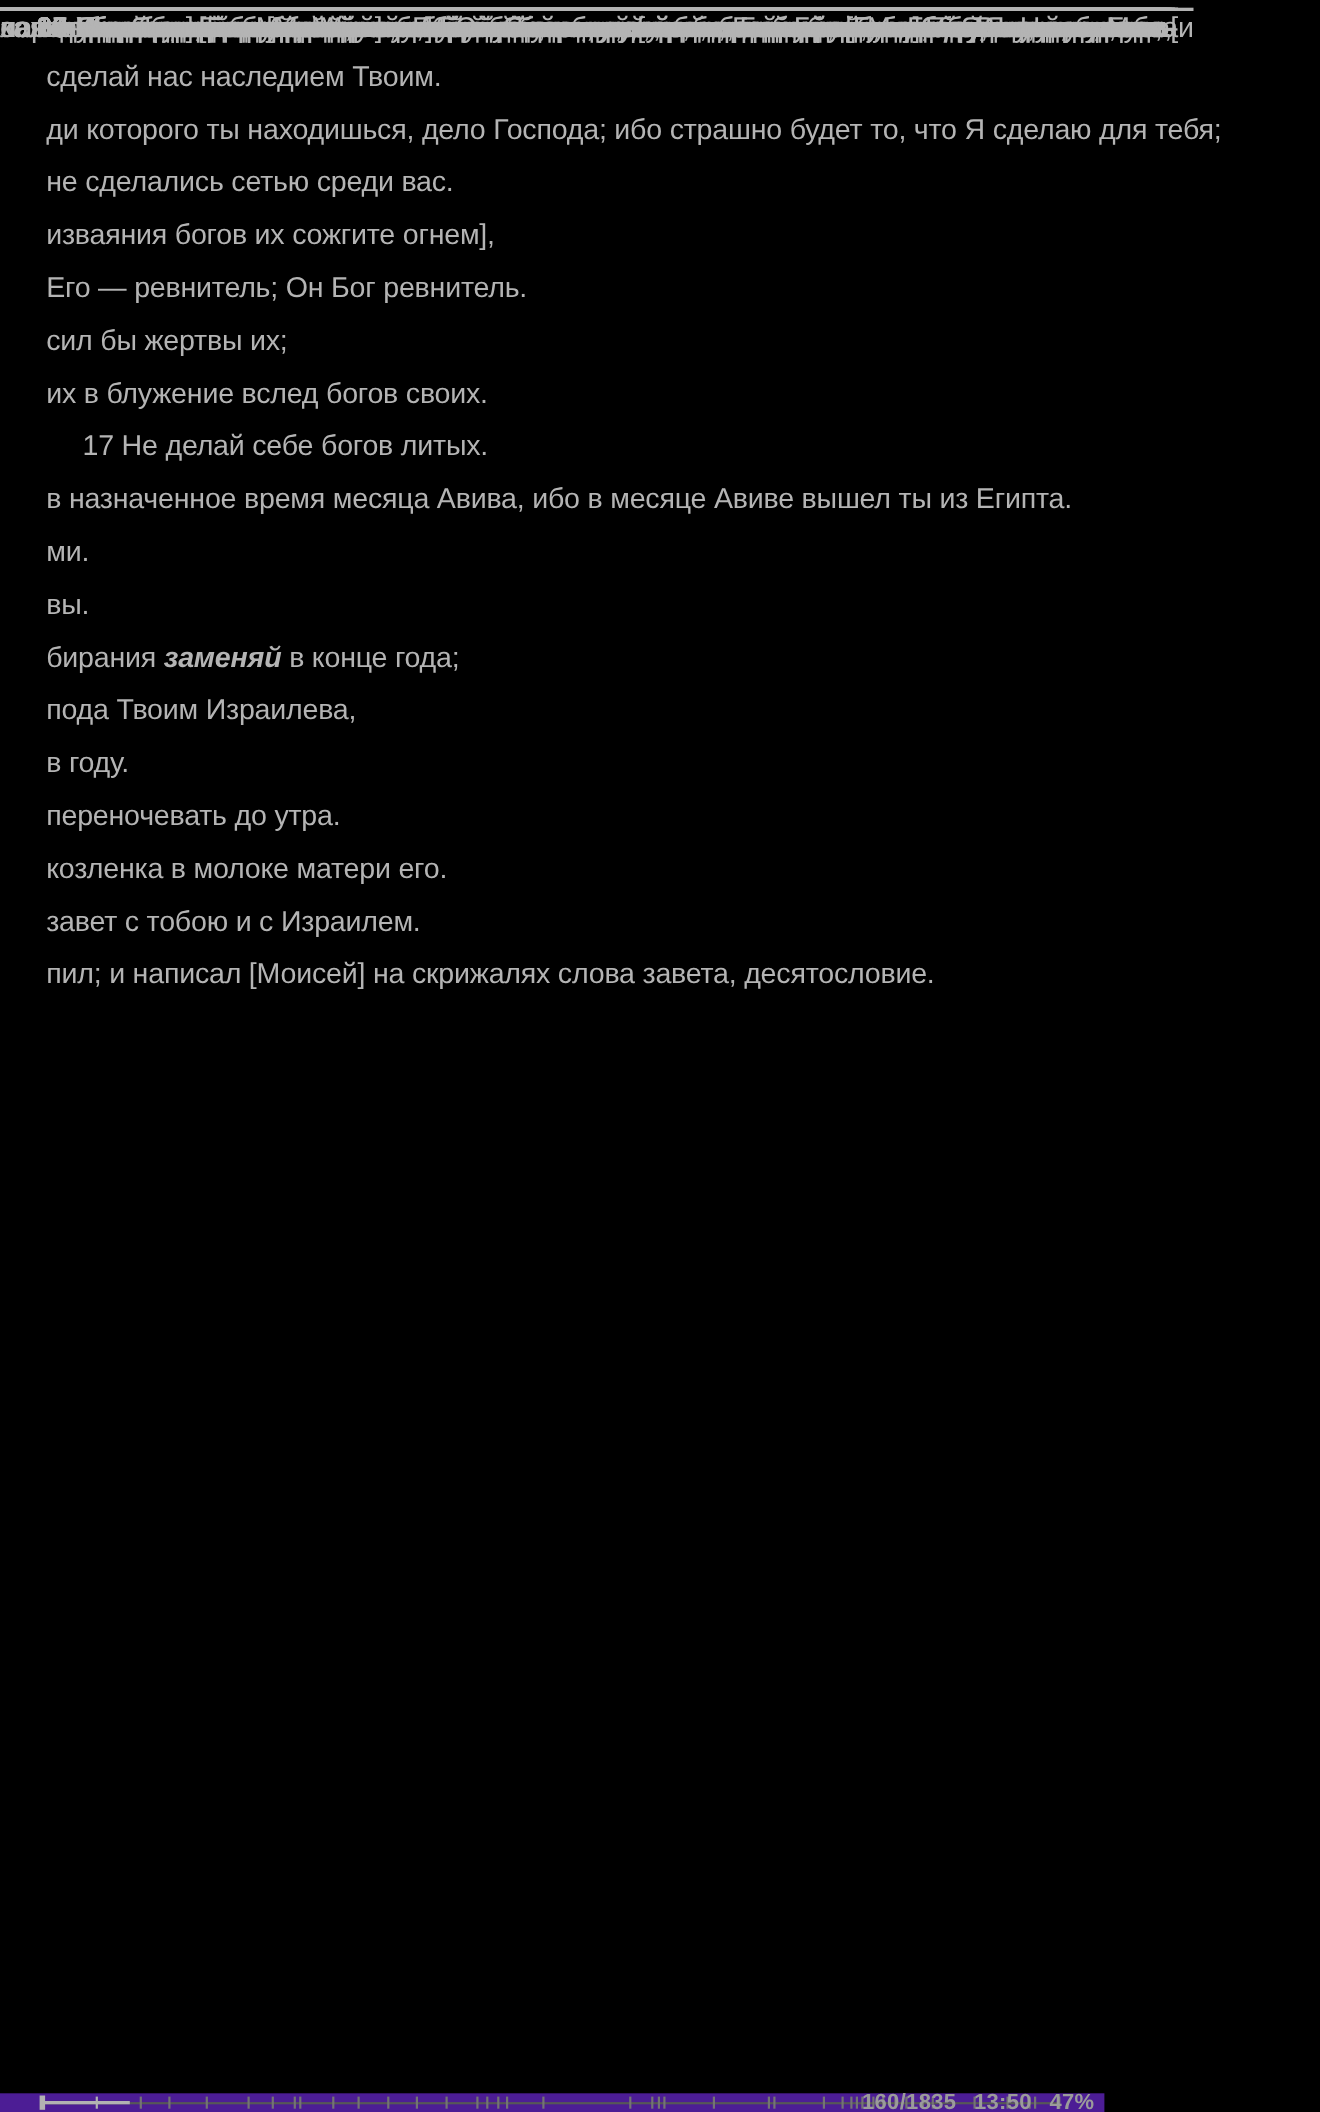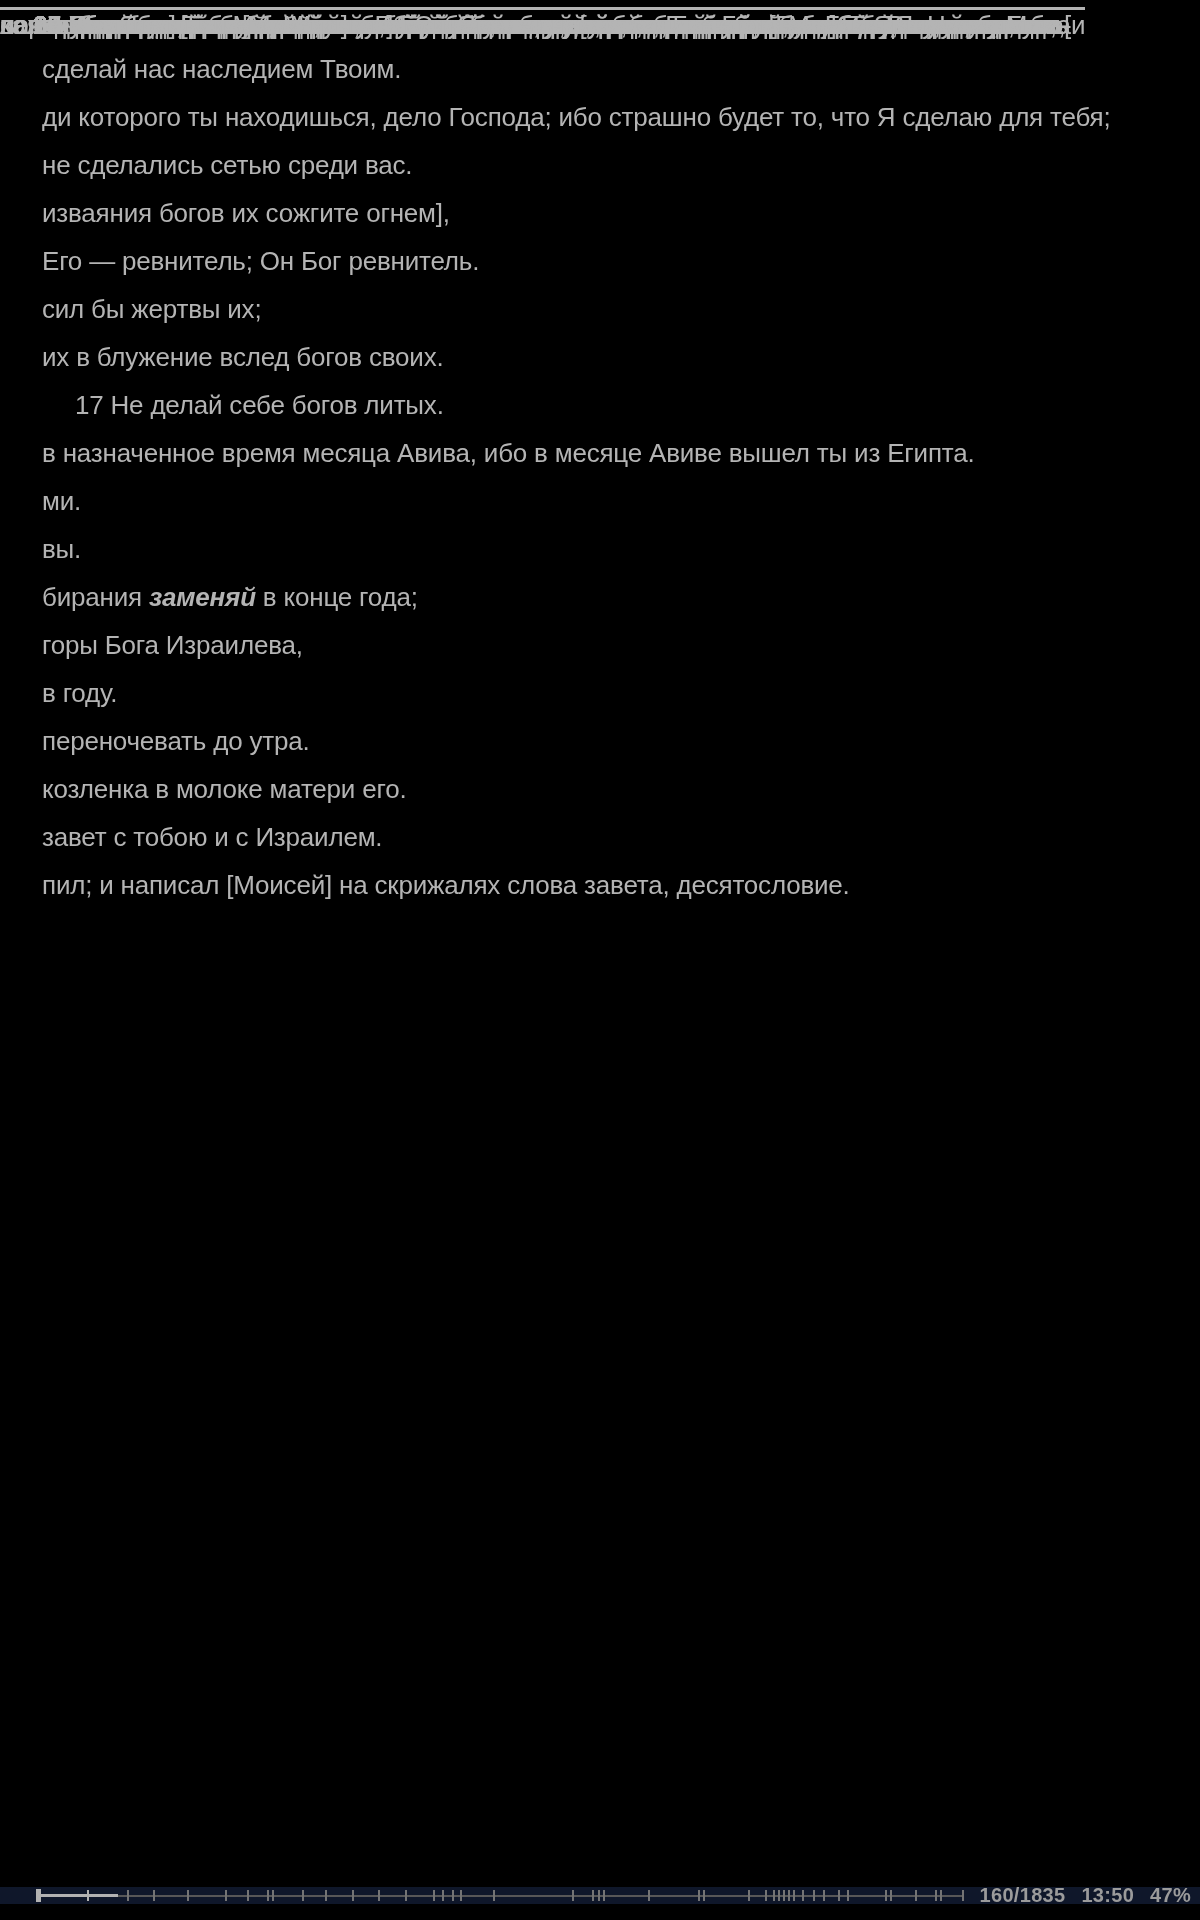--- a/index.html
+++ b/index.html
@@ -6,21 +6,21 @@
   body{width:1200px;height:1920px;overflow:hidden;position:relative;
        font-family:"Liberation Sans","DejaVu Sans",sans-serif;}
   .page{position:absolute;top:0;left:0;right:0;bottom:17px;
         padding:10px 40px 0 42px;box-sizing:border-box;overflow:hidden;}
   #text{color:#b4b4b4;font-size:26px;line-height:36px;letter-spacing:-0.2px;margin-top:41px;}
   .paragraph{margin:0 0 12px 0;}
   .paragraph.indent .line:first-child{text-indent:33px;}
   .line{text-align:justify;}
   .line.fill{text-align-last:justify;}
   .em{font-style:italic;font-weight:bold;}
-  .status-bar{position:absolute;left:0;bottom:16px;width:1200px;height:17px;background:#0f172a;}
+  .status-bar{position:absolute;left:0;bottom:0;width:1004px;height:17px;background:#4c1d95;}
   .bar{position:absolute;left:38px;top:0;height:17px;}
   .track{position:absolute;left:0;right:0;top:8px;height:2px;background:#575757;}
   .fill{position:absolute;left:0;top:7px;height:3px;background:#b2b2b2;}
   .cap{position:absolute;left:-2px;top:2px;width:5px;height:13px;background:#b2b2b2;}
   .tick{position:absolute;top:3px;width:2px;height:11px;background:#747474;}
   .tick.read{background:#b2b2b2;}
   .meta{position:absolute;right:9px;top:0;height:17px;display:flex;align-items:center;
         font-size:20px;font-weight:bold;color:#9b9b9b;letter-spacing:0.3px;}
   .meta span + span{margin-left:16px;}
 </style>
@@ -75,21 +75,21 @@
       <div class="paragraph indent">
         <div class="line fill"><span>21 Шесть дней работай, а в седьмой день покойся; покойся и во время посева и жат-</span></div>
         <div class="line"><span>вы.</span></div>
       </div>
       <div class="paragraph indent">
         <div class="line fill"><span>22 И праздник седмиц совершай, праздник начатков жатвы пшеницы и праздник со-</span></div>
         <div class="line"><span>бирания </span><span class="em">заменяй</span><span> в конце года;</span></div>
       </div>
       <div class="paragraph indent">
         <div class="line fill"><span>23 три раза в году должен являться весь мужеский пол твой пред лице Владыки, Гос-</span></div>
-        <div class="line"><span>горы Бога Израилева,</span></div>
+        <div class="line"><span>пода Твоим Израилева,</span></div>
       </div>
       <div class="paragraph indent">
         <div class="line fill"><span>24 ибо Я прогоню народы от лица твоего и распространю пределы твои, и никто не</span></div>
         <div class="line fill"><span>пожелает земли твоей, если ты будешь являться пред лице Господа Бога твоего три раза</span></div>
         <div class="line"><span>в году.</span></div>
       </div>
       <div class="paragraph indent">
         <div class="line fill"><span>25 Не изливай крови жертвы Моей на квасное, и жертва праздника Пасхи не должна</span></div>
         <div class="line"><span>переночевать до утра.</span></div>
       </div>

